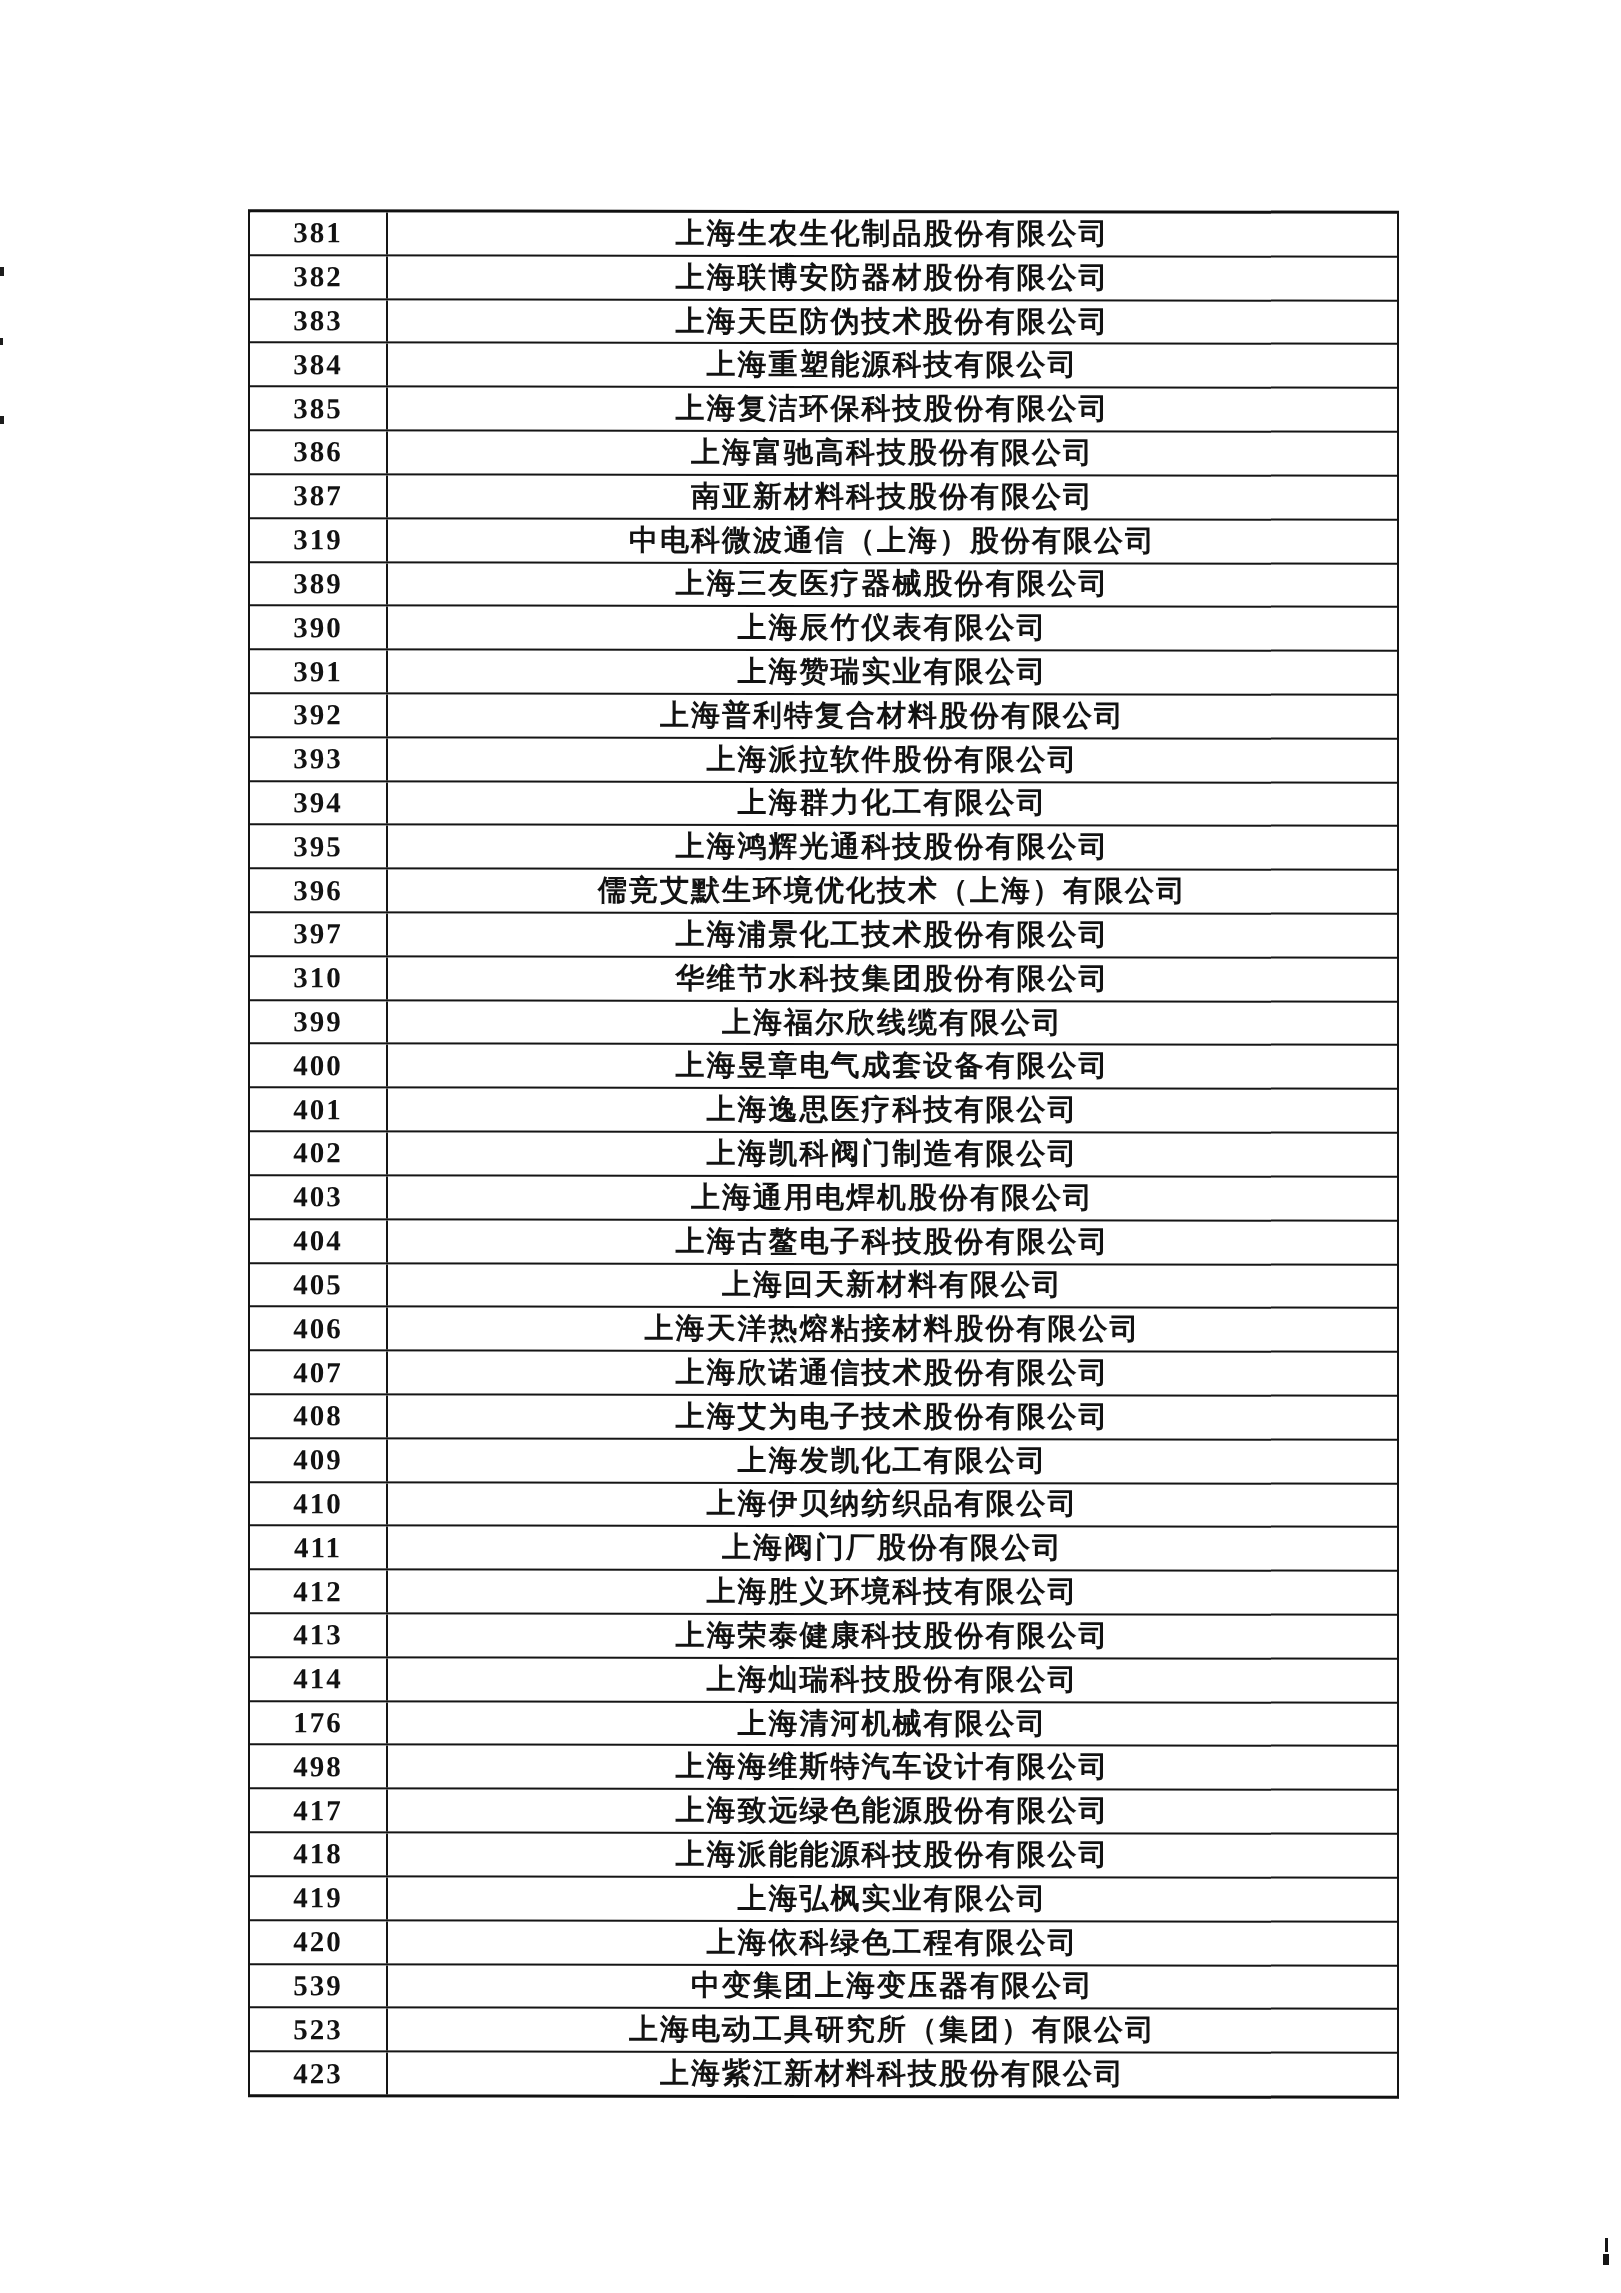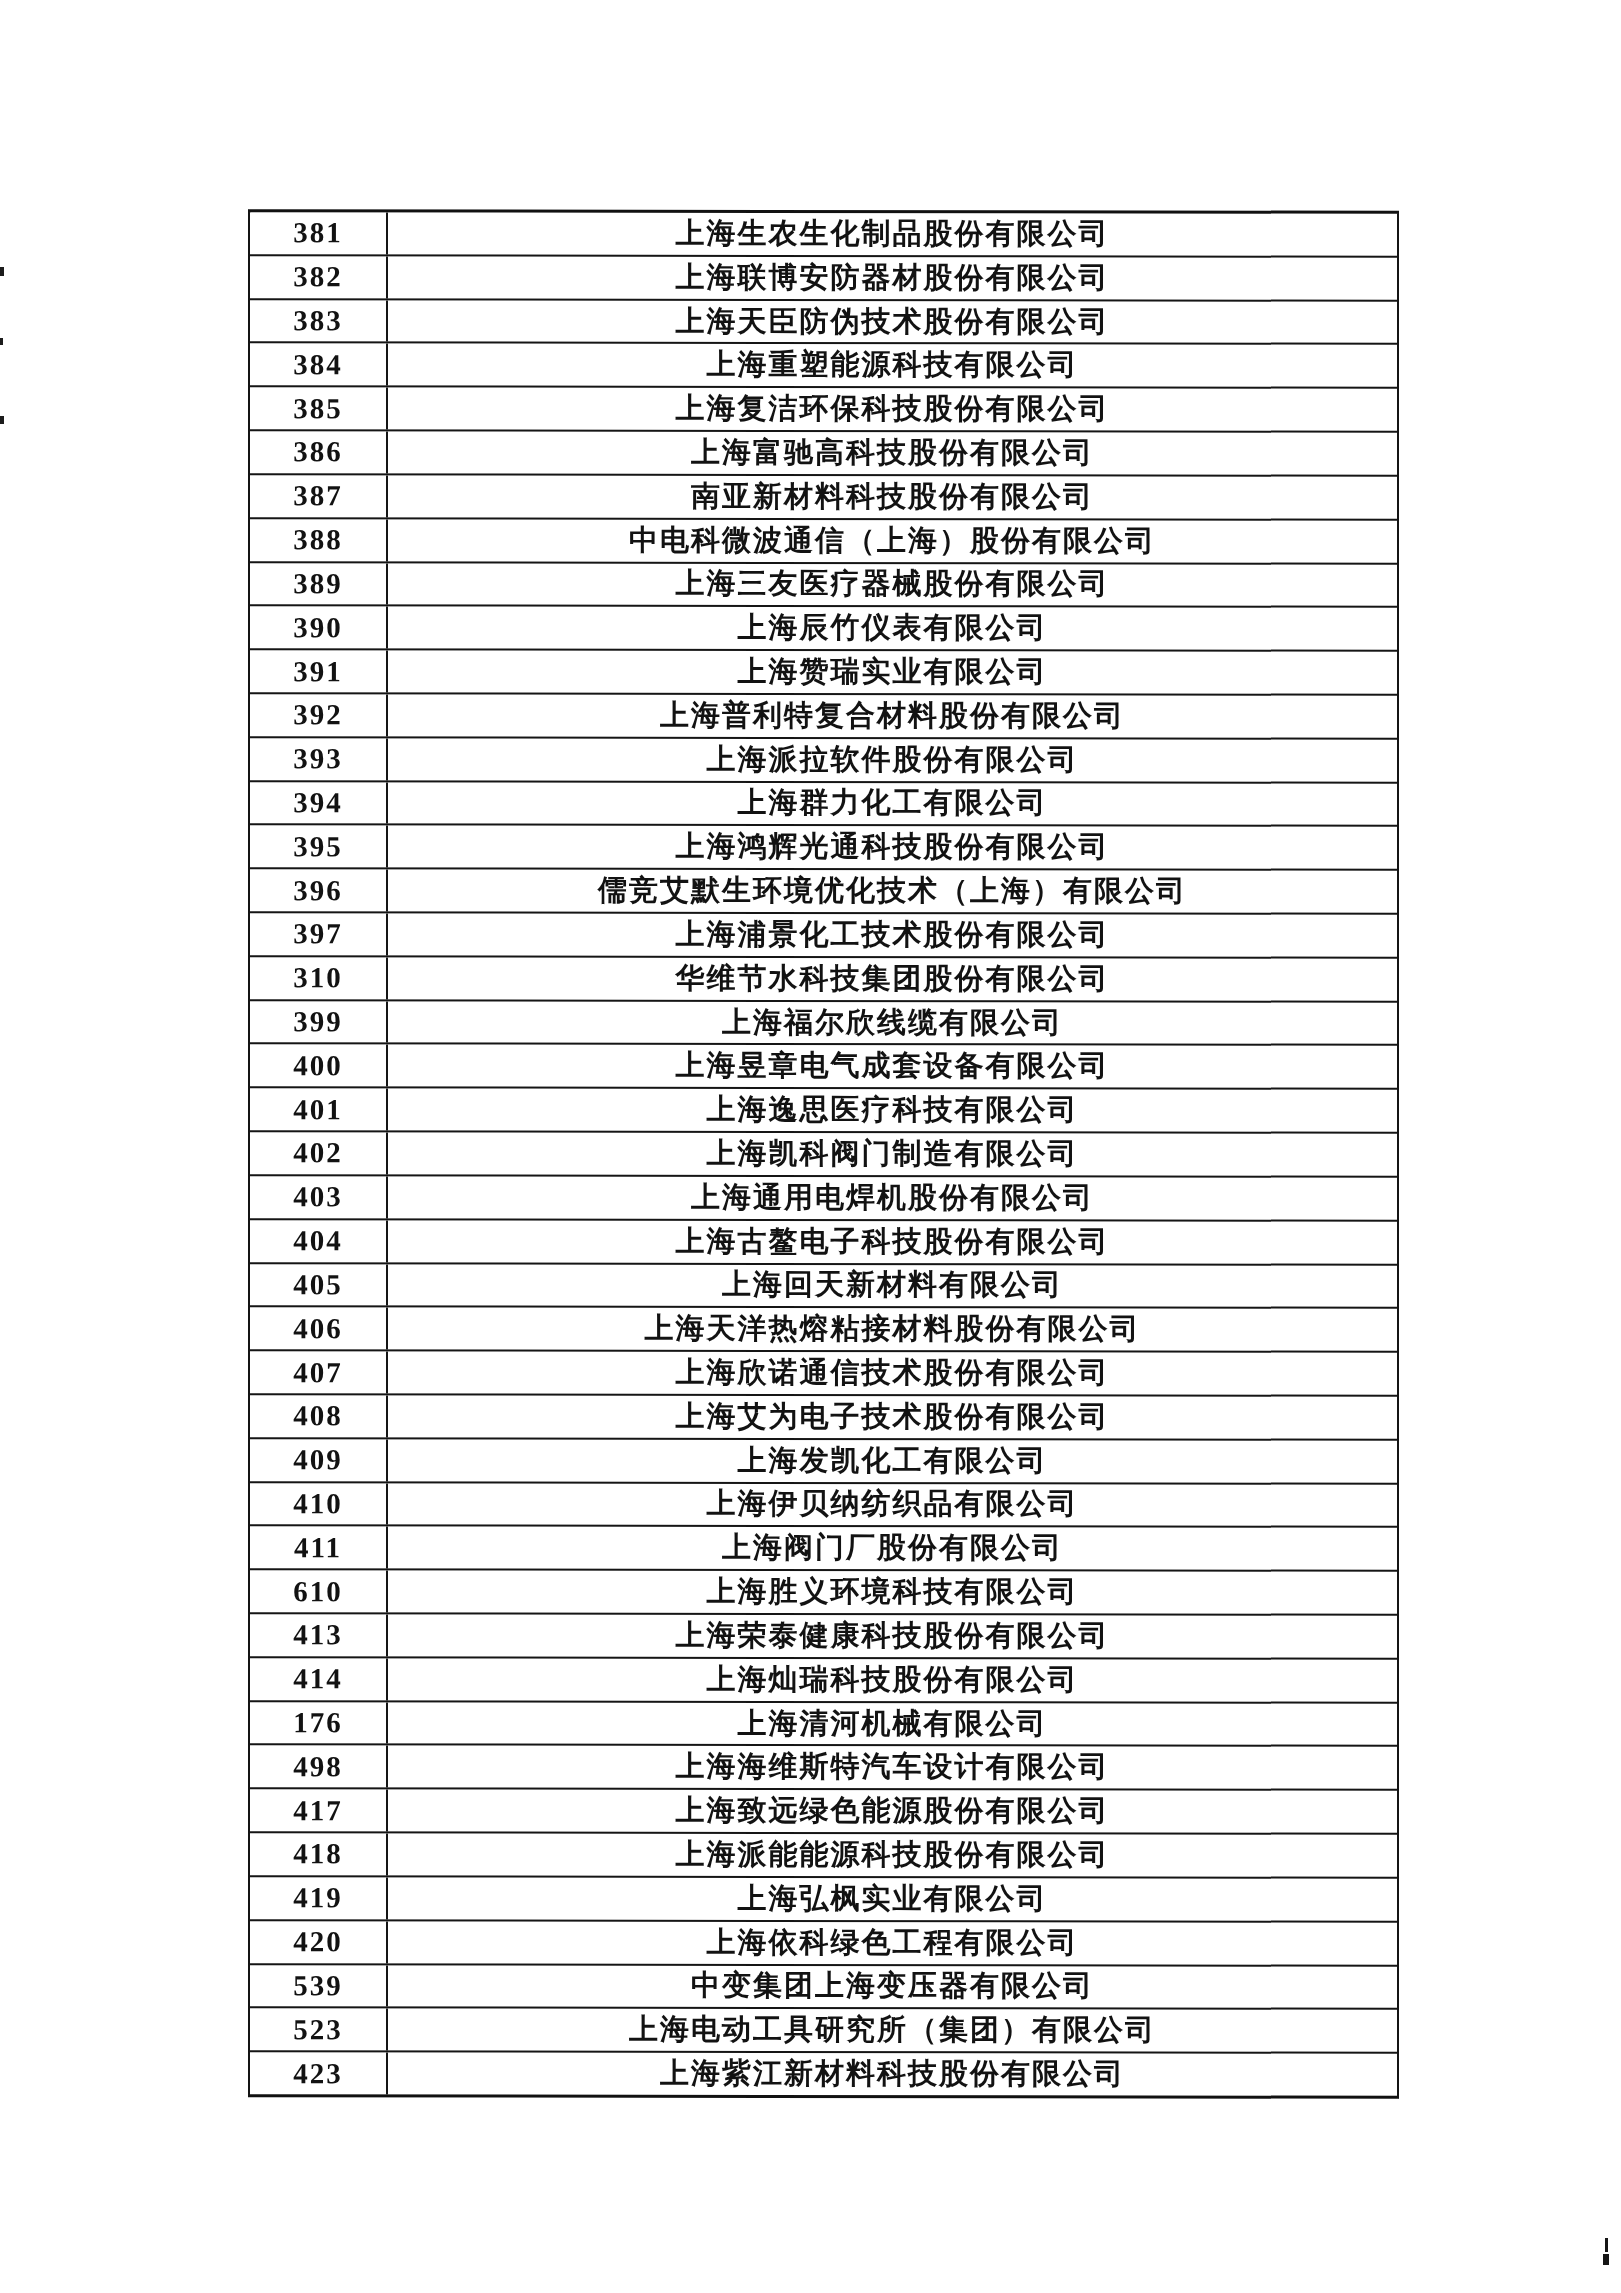--- a/index.html
+++ b/index.html
@@ -123,21 +123,21 @@
       <div class="cell-no">386</div>
       <div class="cell-name">上海富驰高科技股份有限公司</div>
     </div>
 
     <div class="t-row">
       <div class="cell-no">387</div>
       <div class="cell-name">南亚新材料科技股份有限公司</div>
     </div>
 
     <div class="t-row">
-      <div class="cell-no">388</div>
+      <div class="cell-no">319</div>
       <div class="cell-name">中电科微波通信（上海）股份有限公司</div>
     </div>
 
     <div class="t-row">
       <div class="cell-no">389</div>
       <div class="cell-name">上海三友医疗器械股份有限公司</div>
     </div>
 
     <div class="t-row">
       <div class="cell-no">390</div>
@@ -243,21 +243,21 @@
       <div class="cell-no">410</div>
       <div class="cell-name">上海伊贝纳纺织品有限公司</div>
     </div>
 
     <div class="t-row">
       <div class="cell-no">411</div>
       <div class="cell-name">上海阀门厂股份有限公司</div>
     </div>
 
     <div class="t-row">
-      <div class="cell-no">610</div>
+      <div class="cell-no">412</div>
       <div class="cell-name">上海胜义环境科技有限公司</div>
     </div>
 
     <div class="t-row">
       <div class="cell-no">413</div>
       <div class="cell-name">上海荣泰健康科技股份有限公司</div>
     </div>
 
     <div class="t-row">
       <div class="cell-no">414</div>

